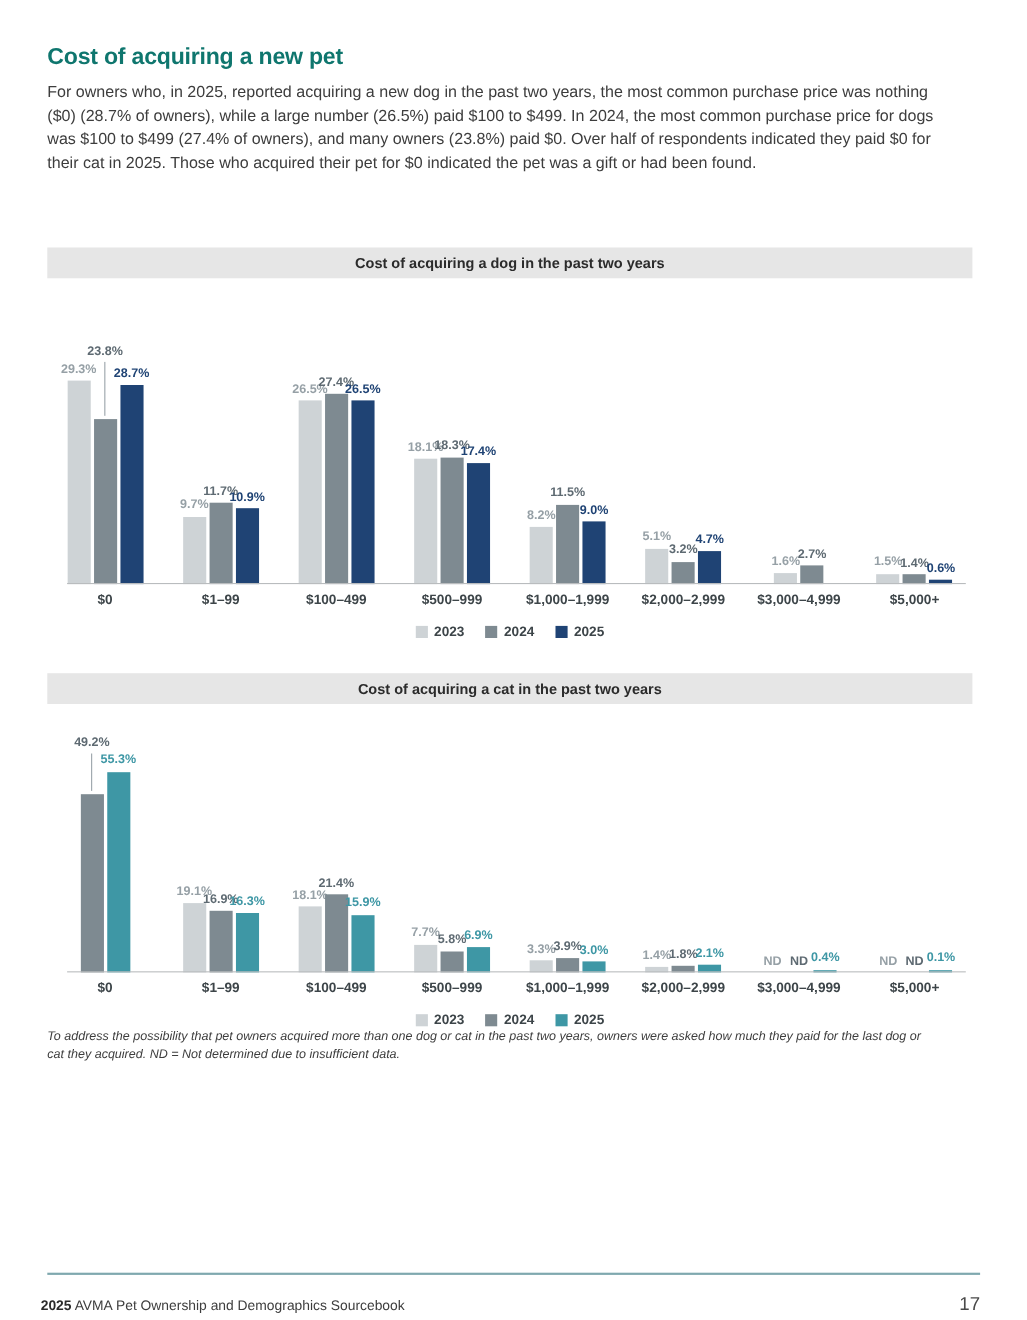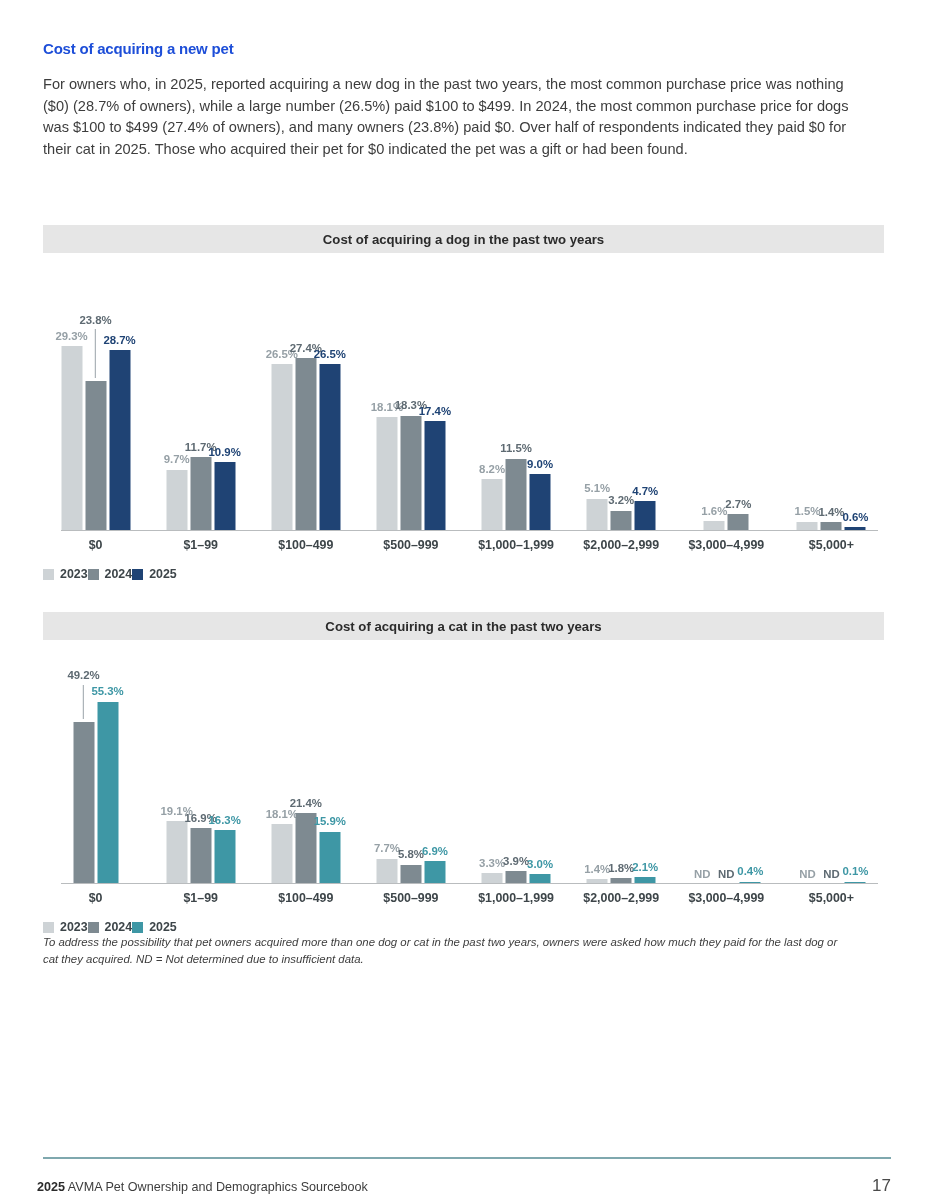--- a/index.html
+++ b/index.html
@@ -18,23 +18,23 @@
     width: 934px;
     height: 1200px;
     padding: 0 43px;
   }
 
   
   .section-title {
     position: absolute;
     left: 43px;
     top: 40px;
-    font-size: 15px;
+    font-size: 21px;
     font-weight: bold;
-    color: #1d4ed8;
+    color: #0f766e;
     letter-spacing: -0.2px;
   }
 
   .intro {
     position: absolute;
     left: 43px;
     top: 74px;
     width: 828px;
     font-size: 14.6px;
     line-height: 21.5px;
@@ -142,21 +142,23 @@
   .xlabel {
     flex: 1 1 0;
     text-align: center;
     font-size: 12.4px;
     font-weight: bold;
     color: #3d4549;
   }
 
   .legend {
     display: flex;
+    justify-content: center;
     align-items: center;
+    gap: 19px;
     margin-top: 15px;
   }
   .legend-item {
     display: flex;
     align-items: center;
     gap: 6px;
     font-size: 12.4px;
     font-weight: bold;
     color: #3d4549;
   }

